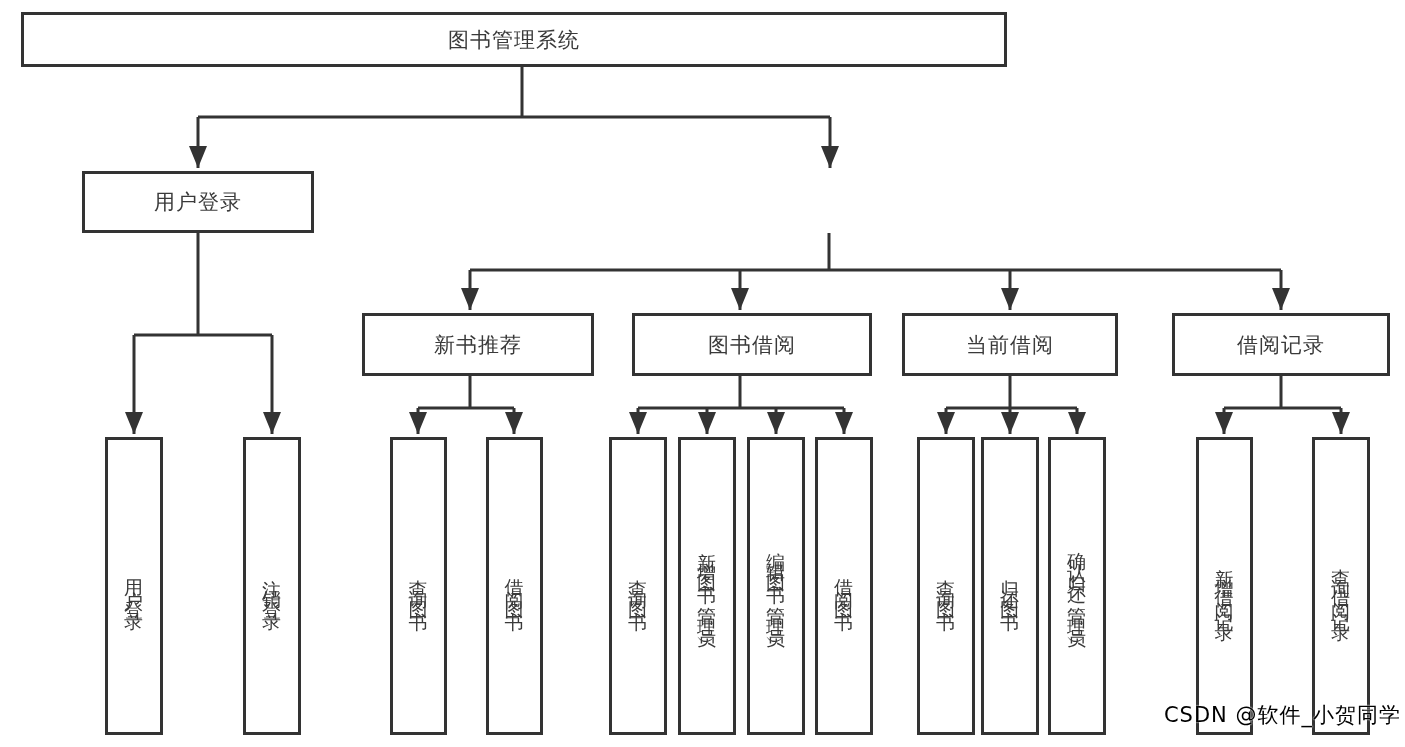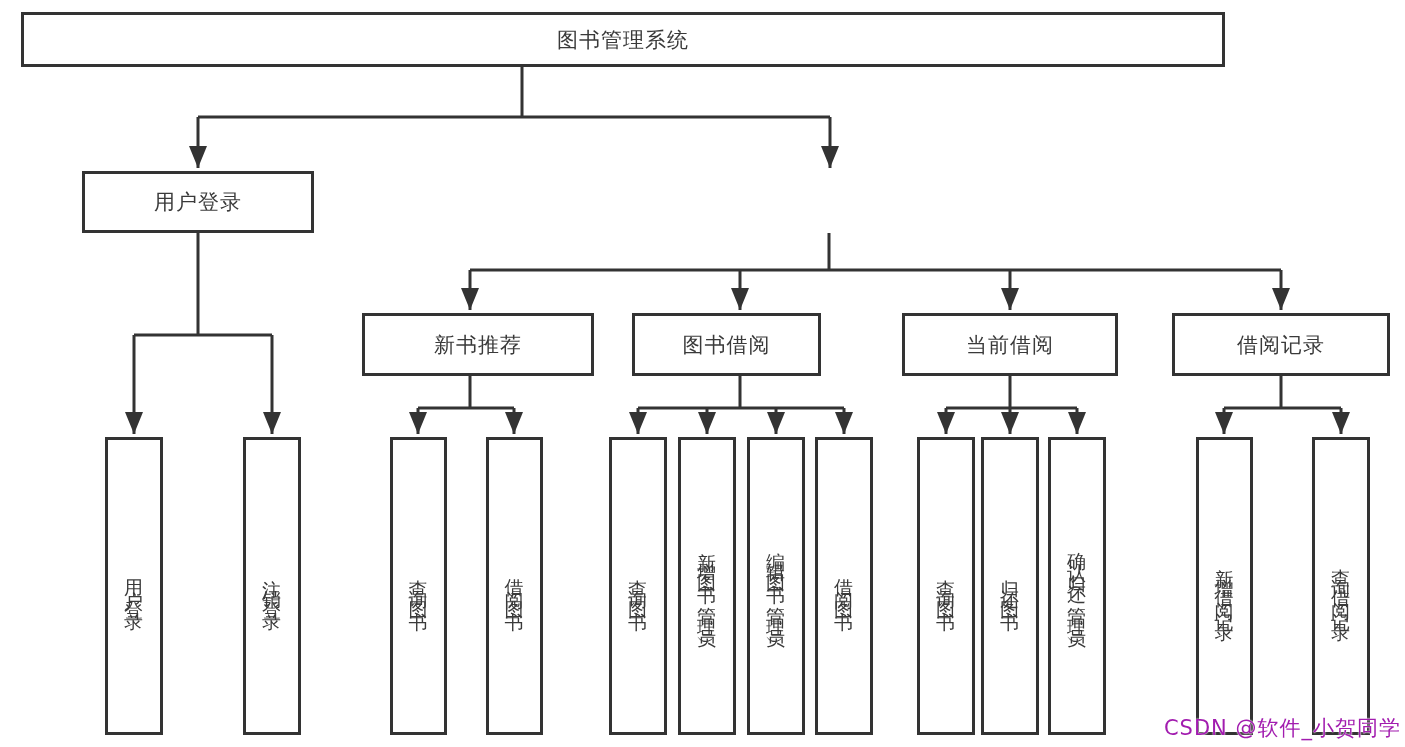--- a/index.html
+++ b/index.html
@@ -34,48 +34,48 @@
     top: 437px;
     height: 298px;
     width: 58px;
     font-size: 19px;
     letter-spacing: 11px;
     line-height: 1;
     writing-mode: vertical-lr;
     text-orientation: mixed;
   }
   
-  .n-root    { left: 21px;   top: 12px;  width: 1204px; height: 55px; }
+  .n-root    { left: 21px;   top: 12px;  width: 986px; height: 55px; }
   .n-login   { left: 82px;   top: 171px; width: 232px;  height: 62px; }
   .n-mgmt    { left: 712px;  top: 171px; width: 235px;  height: 62px; }
   .n-rec     { left: 362px;  top: 313px; width: 232px;  height: 63px; }
-  .n-borrow  { left: 632px;  top: 313px; width: 189px;  height: 63px; }
+  .n-borrow  { left: 632px;  top: 313px; width: 240px;  height: 63px; }
   .n-current { left: 902px;  top: 313px; width: 216px;  height: 63px; }
   .n-records { left: 1172px; top: 313px; width: 218px;  height: 63px; }
   
   .lf-1  { left: 105px;  width: 58px; }
   .lf-2  { left: 243px;  width: 58px; }
   .lf-3  { left: 390px;  width: 57px; }
   .lf-4  { left: 486px;  width: 57px; }
   .lf-5  { left: 609px;  width: 58px; }
   .lf-6  { left: 678px;  width: 58px; }
   .lf-7  { left: 747px;  width: 58px; }
   .lf-8  { left: 815px;  width: 58px; }
   .lf-9  { left: 917px;  width: 58px; }
   .lf-10 { left: 981px;  width: 58px; }
   .lf-11 { left: 1048px; width: 58px; }
   .lf-12 { left: 1196px; width: 57px; }
   .lf-13 { left: 1312px; width: 58px; }
   .watermark {
     position: absolute;
     right: 4px;
-    bottom: 5px;
+    bottom: 18px;
     font-size: 21px;
     letter-spacing: 1px;
-    color: #a21caf;
+    color: #000000;
     text-shadow: 0 0 2px #ffffff, 0 0 1px #ffffff;
     z-index: 5;
     white-space: nowrap;
   }
 </style>
 </head>
 <body>
 
 <div id="stage">
 

